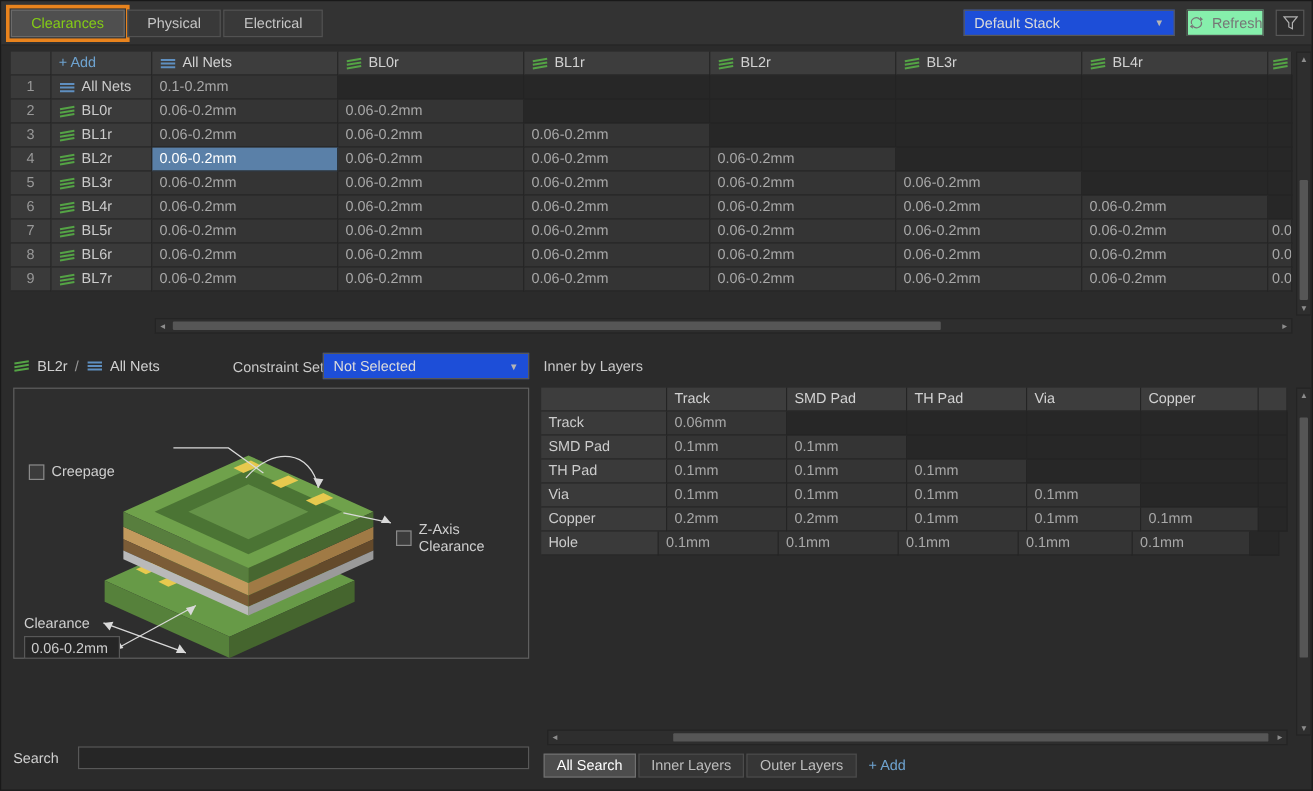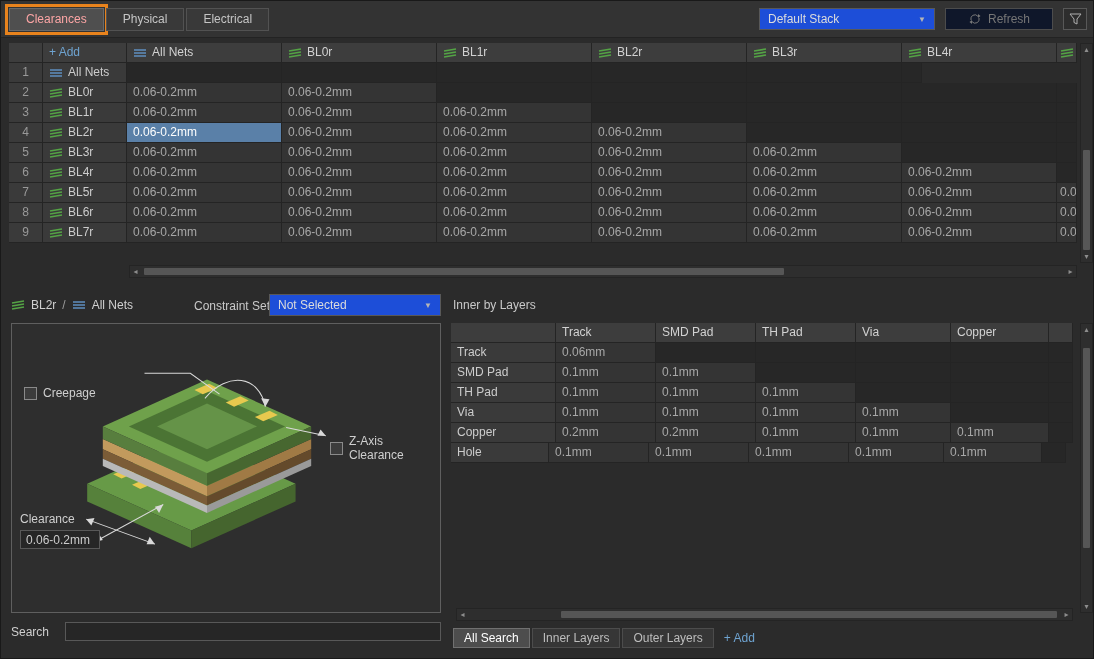--- a/index.html
+++ b/index.html
@@ -7,29 +7,29 @@
   .app{position:relative;width:1094px;height:659px;background:#2b2b2b;
        font-family:"Liberation Sans",sans-serif;font-size:12px;color:#c8c8c8;
        overflow:hidden;border:1px solid #191919;}
 
   
   .topbar{position:absolute;left:0;top:0;right:0;height:37px;background:#333333;
           border-bottom:1px solid #232323;display:flex;align-items:center;padding:0 6px;}
   .tabs{display:flex;gap:2px;margin-left:2px;}
   .ttab{height:23px;line-height:21px;padding:0 16px;background:#393939;
         border:1px solid #525252;color:#c5c5c5;cursor:default;}
-  .ttab.active{background:#4f4f4f;color:#fca5a5;border-color:#6a6a6a;}
+  .ttab.active{background:#4f4f4f;color:#84cc16;border-color:#6a6a6a;}
   .ttab.highlighted{outline:3px solid #e8831d;outline-offset:1px;}
   .topbar-right{margin-left:auto;display:flex;align-items:center;gap:10px;}
   .dd{height:22px;background:#1d4ed8;border:1px solid #585858;display:flex;
       align-items:center;padding:0 8px;color:#dcdcdc;}
   .dd .chev{margin-left:auto;font-size:8px;color:#b5b5b5;padding-left:10px;}
   .stack-dd{width:176px;}
-  .refresh-btn{height:22px;display:flex;align-items:center;gap:6px;padding:0 22px;
-               background:#0f172a;border:1px solid #4c4c4c;color:#767676;}
+  .refresh-btn{height:22px;display:flex;align-items:center;gap:6px;padding:0 0;
+               background:#86efac;border:1px solid #4c4c4c;color:#767676;}
   .searchbox{width:238px;height:22px;background:#252525;border:1px solid #585858;
              display:flex;align-items:center;padding:0 6px;gap:6px;}
   .searchbox input{flex:1;min-width:0;background:transparent;border:none;outline:none;
                    color:#dddddd;font:12px "Liberation Sans",sans-serif;}
   .searchbox input::placeholder{color:#9a9a9a;}
   .filter-btn{width:24px;height:22px;background:#2d2d2d;border:1px solid #585858;
               display:flex;align-items:center;justify-content:center;}
 
   
   .matrix{position:absolute;left:8px;top:42px;}
@@ -53,21 +53,21 @@
   .sb-h .thumb{top:2px;bottom:2px;}
   .sb-v .thumb{left:2px;right:2px;}
   .sb .arr{position:absolute;color:#8d8d8d;font-size:8px;width:11px;height:11px;
            line-height:11px;text-align:center;}
 
   
   .sel-header{position:absolute;left:10px;top:293px;height:22px;display:flex;
               align-items:center;gap:6px;color:#d0d0d0;}
   .cs-label{position:absolute;left:193px;top:298px;color:#c9c9c9;}
   .cs-dd{position:absolute;left:268px;top:293px;width:172px;}
-  .detail-box{position:absolute;left:10px;top:322px;width:430px;height:290px;
+  .detail-box{position:absolute;left:10px;top:322px;width:430px;height:226px;
               border:1px solid #5f5f5f;background:#2e2e2e;}
   .cb-row{position:absolute;display:flex;align-items:center;gap:6px;color:#cfcfcf;}
   .checkbox{width:13px;height:13px;background:#3c3c3c;border:1px solid #8a8a8a;flex:0 0 auto;}
   .pcb{position:absolute;left:70px;top:42px;width:250px;height:200px;}
   .clr-label{position:absolute;left:8px;top:188px;color:#cfcfcf;}
   .tinput{background:#262626;border:1px solid #585858;color:#cccccc;height:19px;
           padding:0 5px;font:12px "Liberation Sans",sans-serif;outline:none;}
   .clr-input{position:absolute;left:8px;top:206px;width:80px;}
   .comment-label{position:absolute;left:10px;top:624px;color:#cfcfcf;}
   .comment-input{position:absolute;left:64px;top:621px;width:376px;}
@@ -160,20 +160,21 @@
         </div>
       </div>
       <div class="m-row">
         <div class="cell c-num" style="width: 34px;">1</div>
         <div class="cell c-name" style="width: 84px;">
           <svg viewBox="0 0 14 12" class="lyr-icon">
             <path d="M1 3 H13 M1 6 H13 M1 9 H13" stroke="#5f8fc0" stroke-width="1.7" fill="none"></path>
           </svg>
           <span>All Nets</span>
         </div>
+        <div class="cell filled" style="width: 155px;">0.1-0.2mm</div>
         <div class="cell empty" style="width: 155px;"></div>
         <div class="cell empty" style="width: 155px;"></div>
         <div class="cell empty" style="width: 155px;"></div>
         <div class="cell empty" style="width: 155px;"></div>
         <div class="cell empty" style="width: 155px;"></div>
         <div class="cell empty" style="width: 20px; padding: 0px 3px;"></div>
       </div>
       <div class="m-row">
         <div class="cell c-num" style="width: 34px;">2</div>
         <div class="cell c-name" style="width: 84px;">

